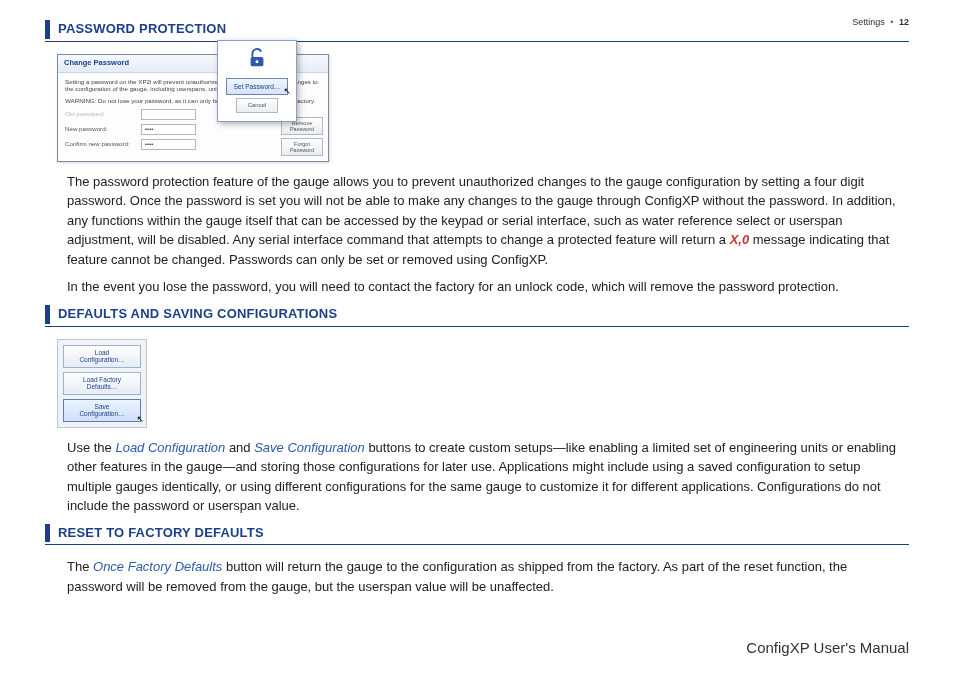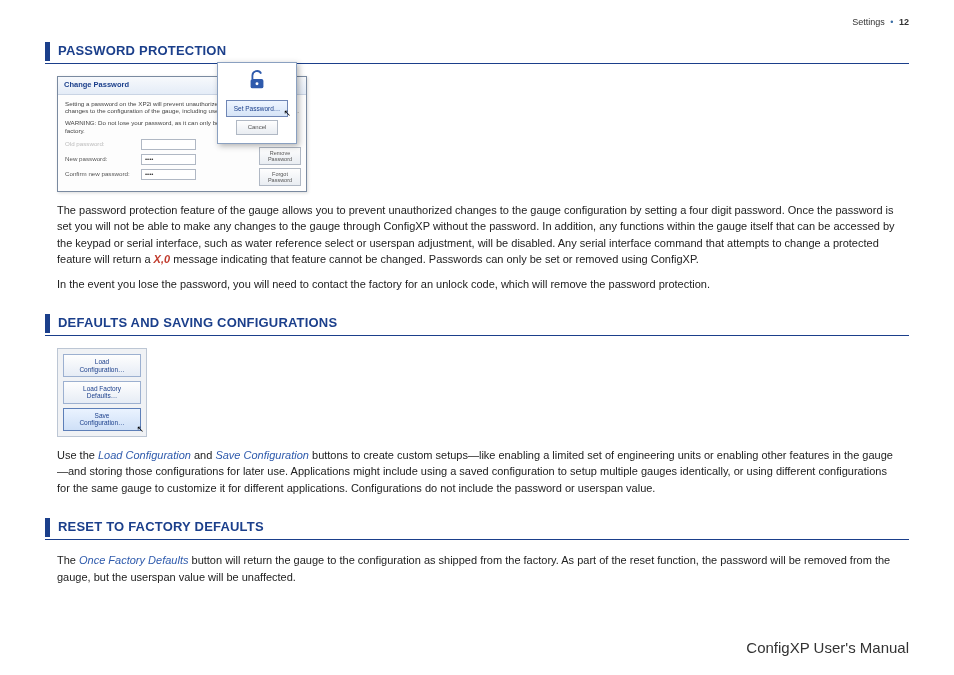--- a/index.html
+++ b/index.html
@@ -21,49 +21,48 @@
     font-size: 9px;
     color: #333;
   }
   .top-right .sep { color: #3a6ea5; margin: 0 3px; }
   .section-heading {
     font-size: 13px;
     font-weight: 700;
     color: #1b3f8b;
     border-left: 5px solid #1b3f8b;
     padding-left: 8px;
-    margin-top: 22px;
     margin-bottom: 2px;
     letter-spacing: 0.2px;
   }
   .section-rule {
     border: none;
     border-top: 1px solid #1b3f8b;
     margin-bottom: 12px;
   }
   .body-text {
-    font-size: 11px;
+    font-size: 13px;
     color: #222;
-    margin: 8px 12px 8px 12px;
+    margin: 8px 12px 8px 22px;
     line-height: 1.5;
   }
   .bold-ital { font-weight: 700; font-style: italic; color: #c0392b; }
   .bold-ital-blue { font-weight: 400; font-style: italic; color: #2e5aac; }
   .footer {
     position: absolute;
     bottom: 16px;
     right: 45px;
     font-size: 15px;
     color: #333;
   }
 
   
   .pw-wrap {
     position: relative;
-    width: 250px;
+    width: 272px;
     margin-left: 12px;
     margin-top: 6px;
     margin-bottom: 10px;
   }
   .dlg {
     border: 1px solid #7a8aa0;
     background: #fdfdfd;
     font-size: 7px;
     color: #333;
     padding: 0 0 6px 0;

